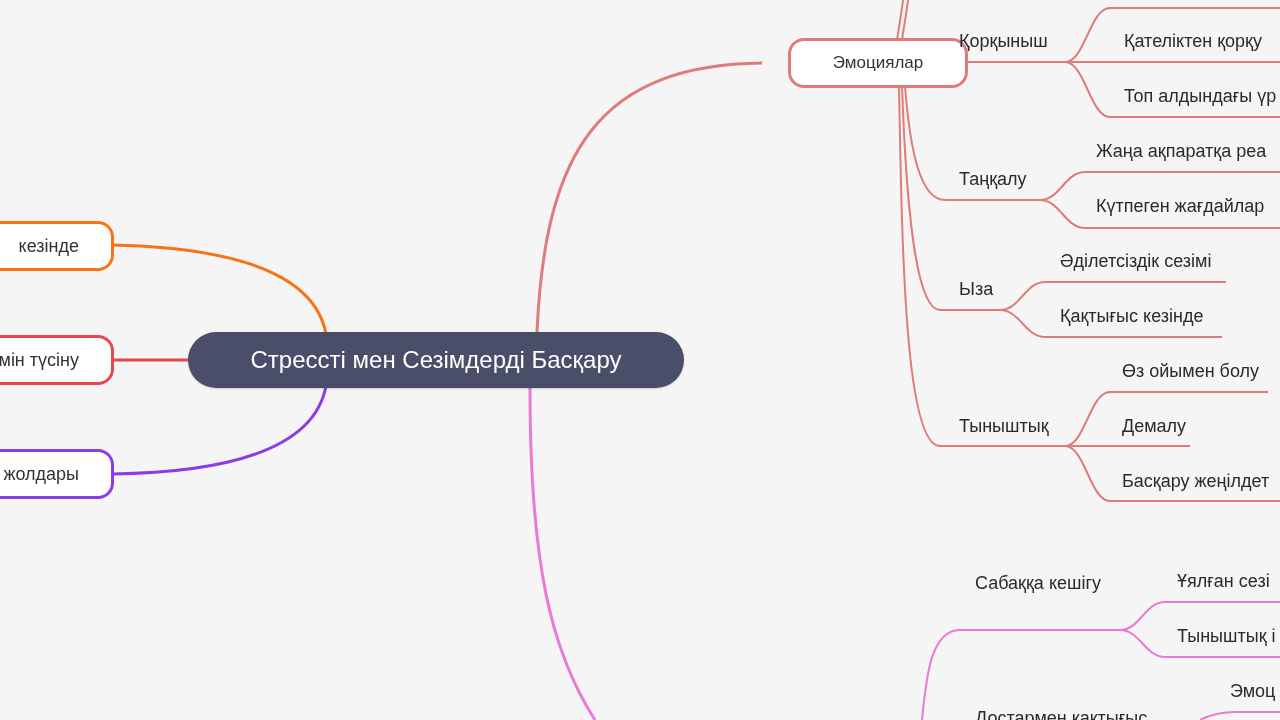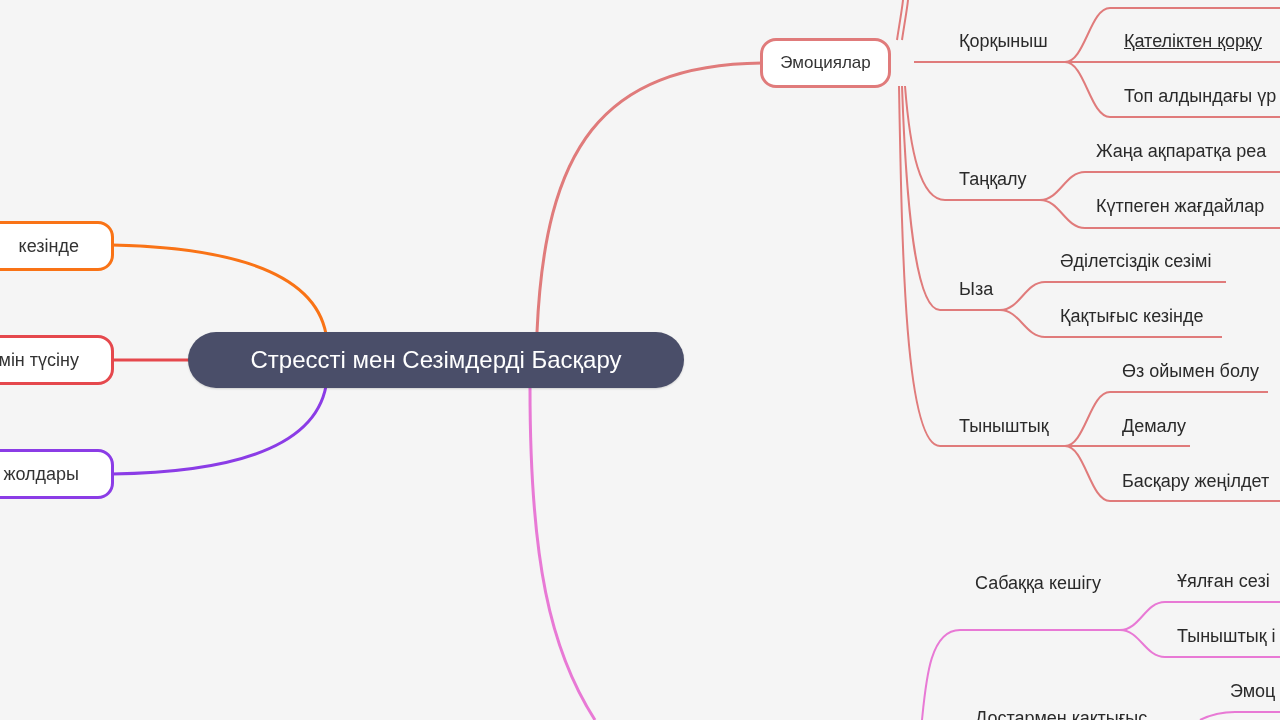--- a/index.html
+++ b/index.html
@@ -72,26 +72,26 @@
   <span>мін түсіну</span>
 </div>
 <div class="node box left" style="left:-20px; top:449px; width:134px; height:50px; border-color:#8b3ce6;">
   <span>жолдары</span>
 </div>
 
 <div class="node root">
   <span>Стрессті мен Сезімдерді Басқару</span>
 </div>
 
-<div class="node box emo" style="left:760px; top:38px; width:131px; height:50px; border-color:#e07b7b; font-size:17px;">
+<div class="node box emo" style="left:788px; top:38px; width:180px; height:50px; border-color:#e07b7b; font-size:17px;">
   <span>Эмоциялар</span>
 </div>
 
 <div class="node lbl" style="left:959px; top:31px;">Қорқыныш</div>
-<div class="node lbl" style="left:1124px; top:31px;text-decoration:underline;">Қателіктен қорқу</div>
+<div class="node lbl" style="left:1124px; top:31px;">Қателіктен қорқу</div>
 <div class="node lbl" style="left:1124px; top:86px;">Топ алдындағы үр</div>
 
 <div class="node lbl" style="left:959px; top:169px;">Таңқалу</div>
 <div class="node lbl" style="left:1096px; top:141px;">Жаңа ақпаратқа реа</div>
 <div class="node lbl" style="left:1096px; top:196px;">Күтпеген жағдайлар</div>
 
 <div class="node lbl" style="left:959px; top:279px;">Ыза</div>
 <div class="node lbl" style="left:1060px; top:251px;">Әділетсіздік сезімі</div>
 <div class="node lbl" style="left:1060px; top:306px;">Қақтығыс кезінде</div>
 

